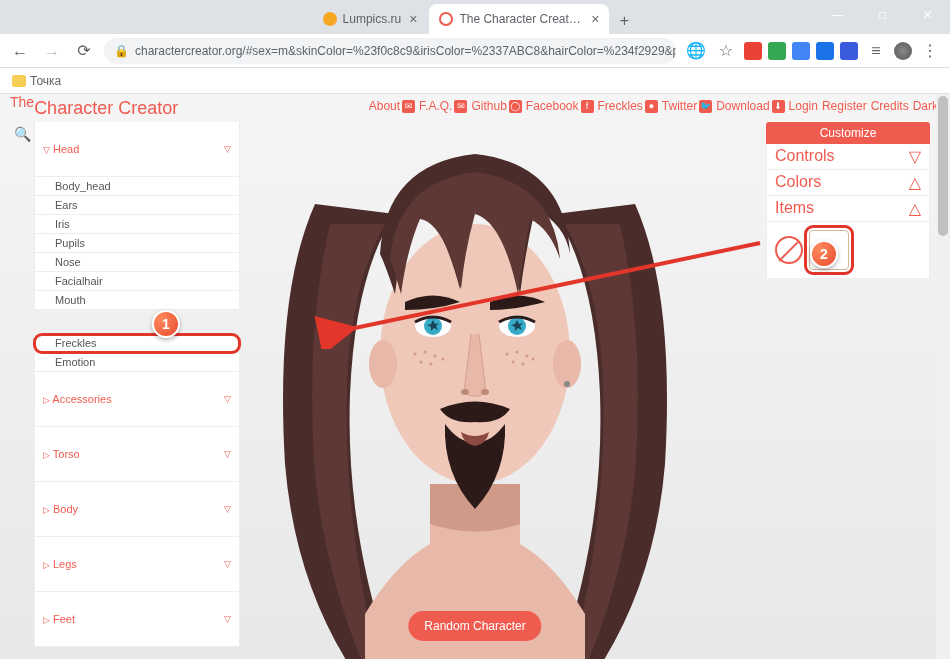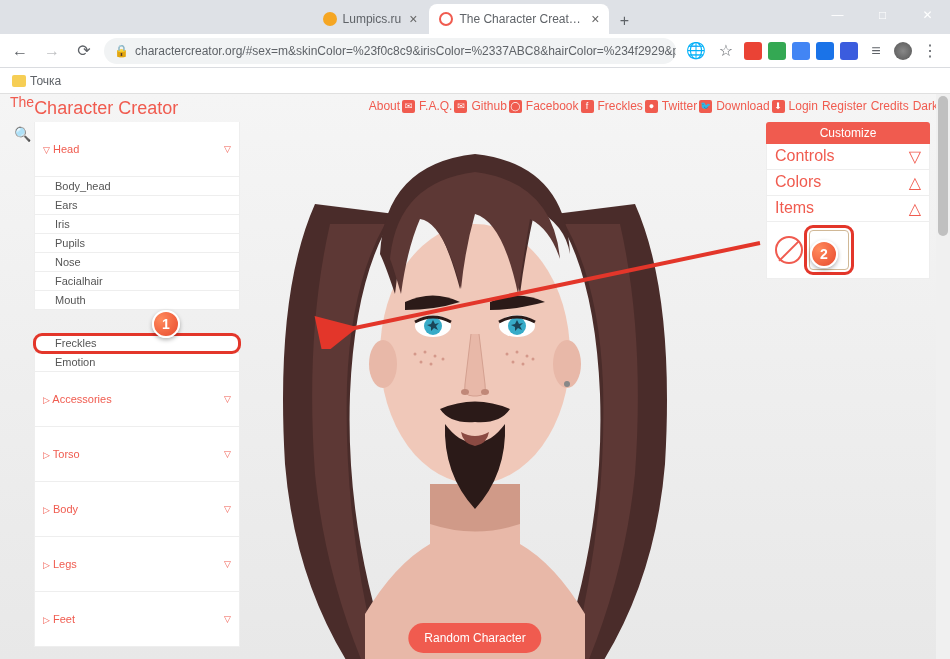--- a/index.html
+++ b/index.html
@@ -52,21 +52,21 @@
 .item-swatch { width: 40px; height: 40px; background: #fff; border: 1px solid #d0b896; border-radius: 4px; outline: 3px solid #e3362a; outline-offset: 2px; }
 
 
 .badge { width: 28px; height: 28px; border-radius: 50%; background: radial-gradient(circle at 30% 30%, #ff8a5c, #e84a2e); border: 2px solid #fff; display: flex; align-items: center; justify-content: center; color: #fff; font-weight: bold; font-size: 14px; position: absolute; z-index: 50; box-shadow: 0 2px 4px rgba(0,0,0,0.3); }
 .arrow-svg { position: absolute; z-index: 40; pointer-events: none; }
 
 
 .canvas { position: absolute; left: 0; right: 0; top: 0; bottom: 0; display: flex; align-items: flex-start; justify-content: center; }
 .character { margin-top: 20px; }
 
-.random-btn { position: absolute; bottom: 6px; left: 50%; transform: translateX(-50%); background: #f05b4f; color: #fff; border: none; border-radius: 18px; padding: 8px 16px; font-size: 12px; cursor: pointer; z-index: 20; }
+.random-btn { position: absolute; bottom: 18px; left: 50%; transform: translateX(-50%); background: #f05b4f; color: #fff; border: none; border-radius: 18px; padding: 8px 16px; font-size: 12px; cursor: pointer; z-index: 20; }
 
 .scrollbar-right { position: absolute; right: 0; top: 0; bottom: 0; width: 14px; background: #f0f0f0; }
 .scroll-thumb { position: absolute; right: 2px; top: 2px; width: 10px; height: 140px; background: #c0c0c0; border-radius: 5px; }
 </style>
 </head>
 <body>
 
 <div class="browser-chrome">
   <div class="tab-bar">
     <div class="tab">

